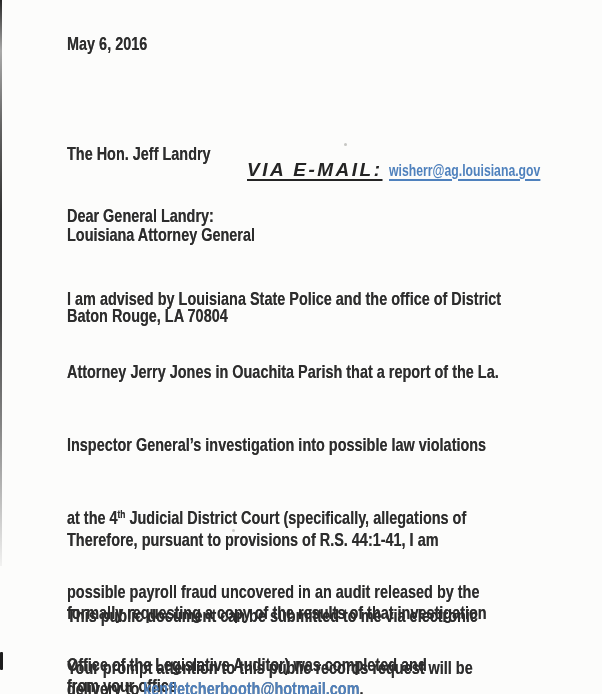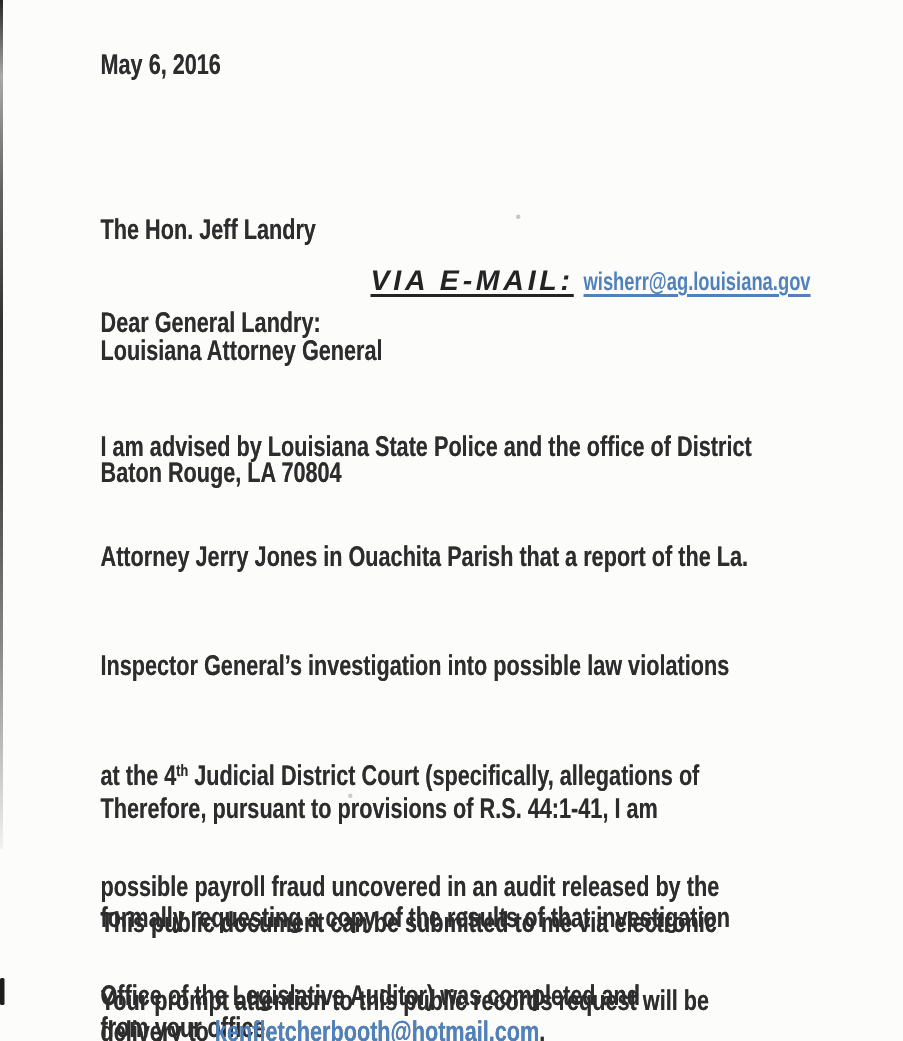--- a/index.html
+++ b/index.html
@@ -21,21 +21,21 @@
     transform-origin:0 0;
     white-space:pre;
     text-shadow:0 0 0.5px rgba(45,45,45,0.65);
   }
   .abs{position:absolute;}
   .lh27{line-height:27px;}
   .lh24{line-height:24.4px;}
   .line{white-space:pre;}
   sup.ord{font-size:11px;line-height:0;vertical-align:6px;}
   .via-row{
-    position:absolute;left:247px;top:174px;
+    position:absolute;left:247px;top:156px;
     line-height:27px;white-space:pre;
   }
   .via-label{
     font-size:19px;font-style:italic;font-weight:700;
     letter-spacing:2.5px;
     text-decoration:underline;
     text-decoration-thickness:2px;
     text-underline-offset:3px;
     color:#242424;
   }

